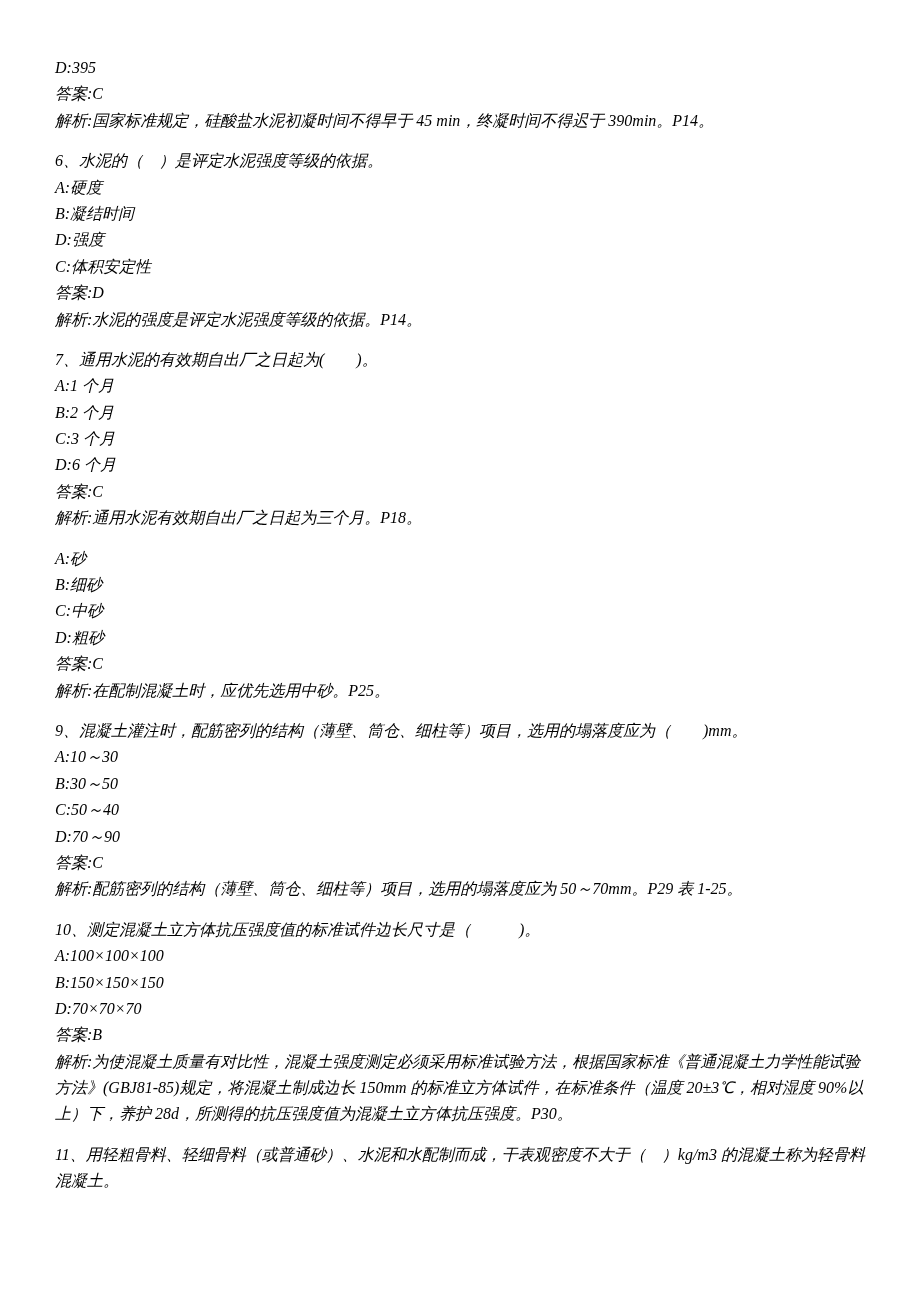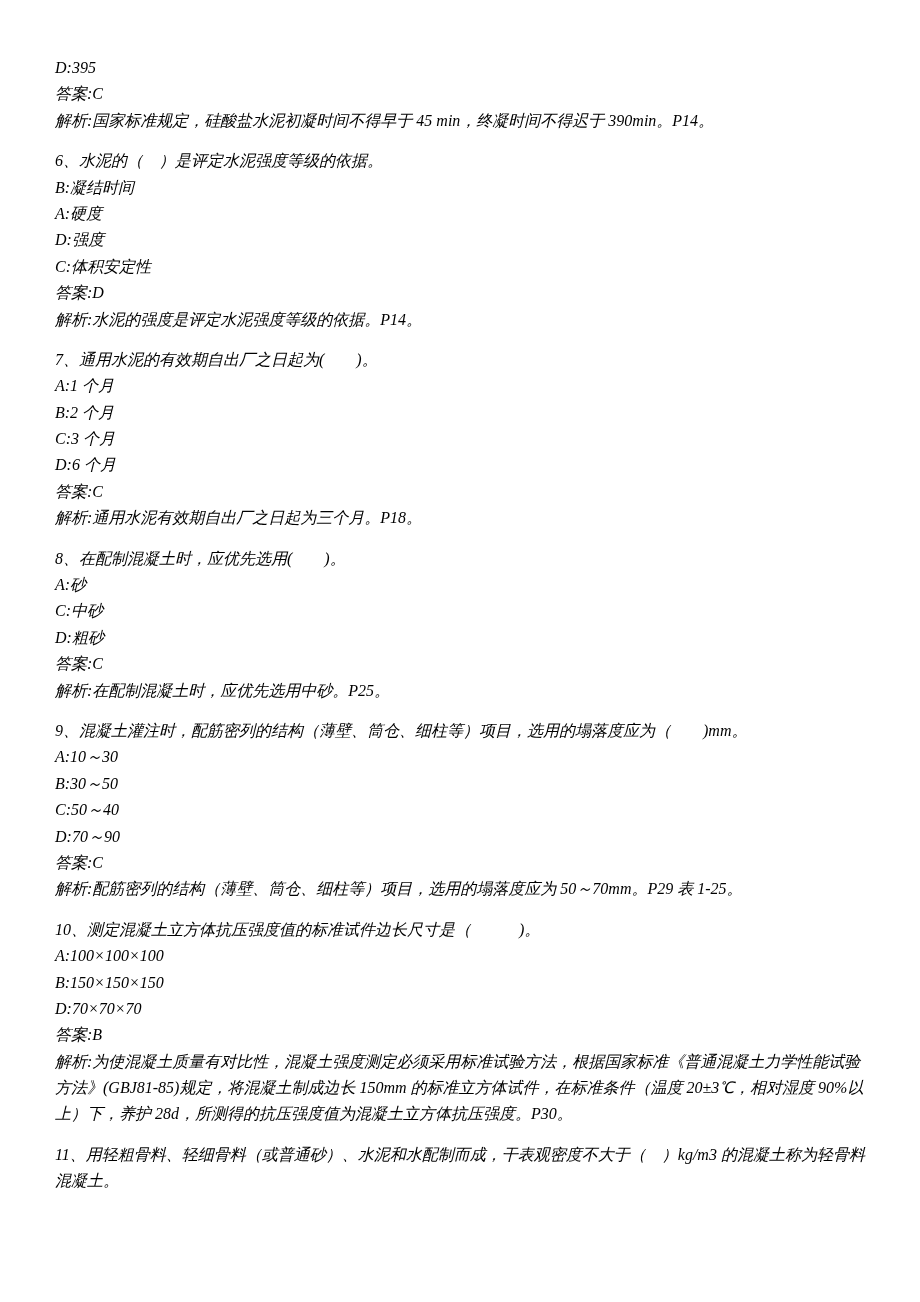--- a/index.html
+++ b/index.html
@@ -26,41 +26,41 @@
 <body>
 
 <div class="block">
   <div class="line">D:395</div>
   <div class="line">答案:C</div>
   <div class="line">解析:国家标准规定，硅酸盐水泥初凝时间不得早于 45 min，终凝时间不得迟于 390min。P14。</div>
 </div>
 
 <div class="block">
   <div class="line">6、水泥的（　）是评定水泥强度等级的依据。</div>
+  <div class="line">A:硬度</div>
   <div class="line">B:凝结时间</div>
-  <div class="line">A:硬度</div>
   <div class="line">D:强度</div>
   <div class="line">C:体积安定性</div>
   <div class="line">答案:D</div>
   <div class="line">解析:水泥的强度是评定水泥强度等级的依据。P14。</div>
 </div>
 
 <div class="block">
   <div class="line">7、通用水泥的有效期自出厂之日起为(　　)。</div>
   <div class="line">A:1 个月</div>
   <div class="line">B:2 个月</div>
   <div class="line">C:3 个月</div>
   <div class="line">D:6 个月</div>
   <div class="line">答案:C</div>
   <div class="line">解析:通用水泥有效期自出厂之日起为三个月。P18。</div>
 </div>
 
 <div class="block">
-  <div class="line">8、在配制混凝土时，应优先选用(　　)。</div>
   <div class="line">A:砂</div>
+  <div class="line">B:细砂</div>
   <div class="line">C:中砂</div>
   <div class="line">D:粗砂</div>
   <div class="line">答案:C</div>
   <div class="line">解析:在配制混凝土时，应优先选用中砂。P25。</div>
 </div>
 
 <div class="block">
   <div class="line">9、混凝土灌注时，配筋密列的结构（薄壁、筒仓、细柱等）项目，选用的塌落度应为（　　)mm。</div>
   <div class="line">A:10～30</div>
   <div class="line">B:30～50</div>

